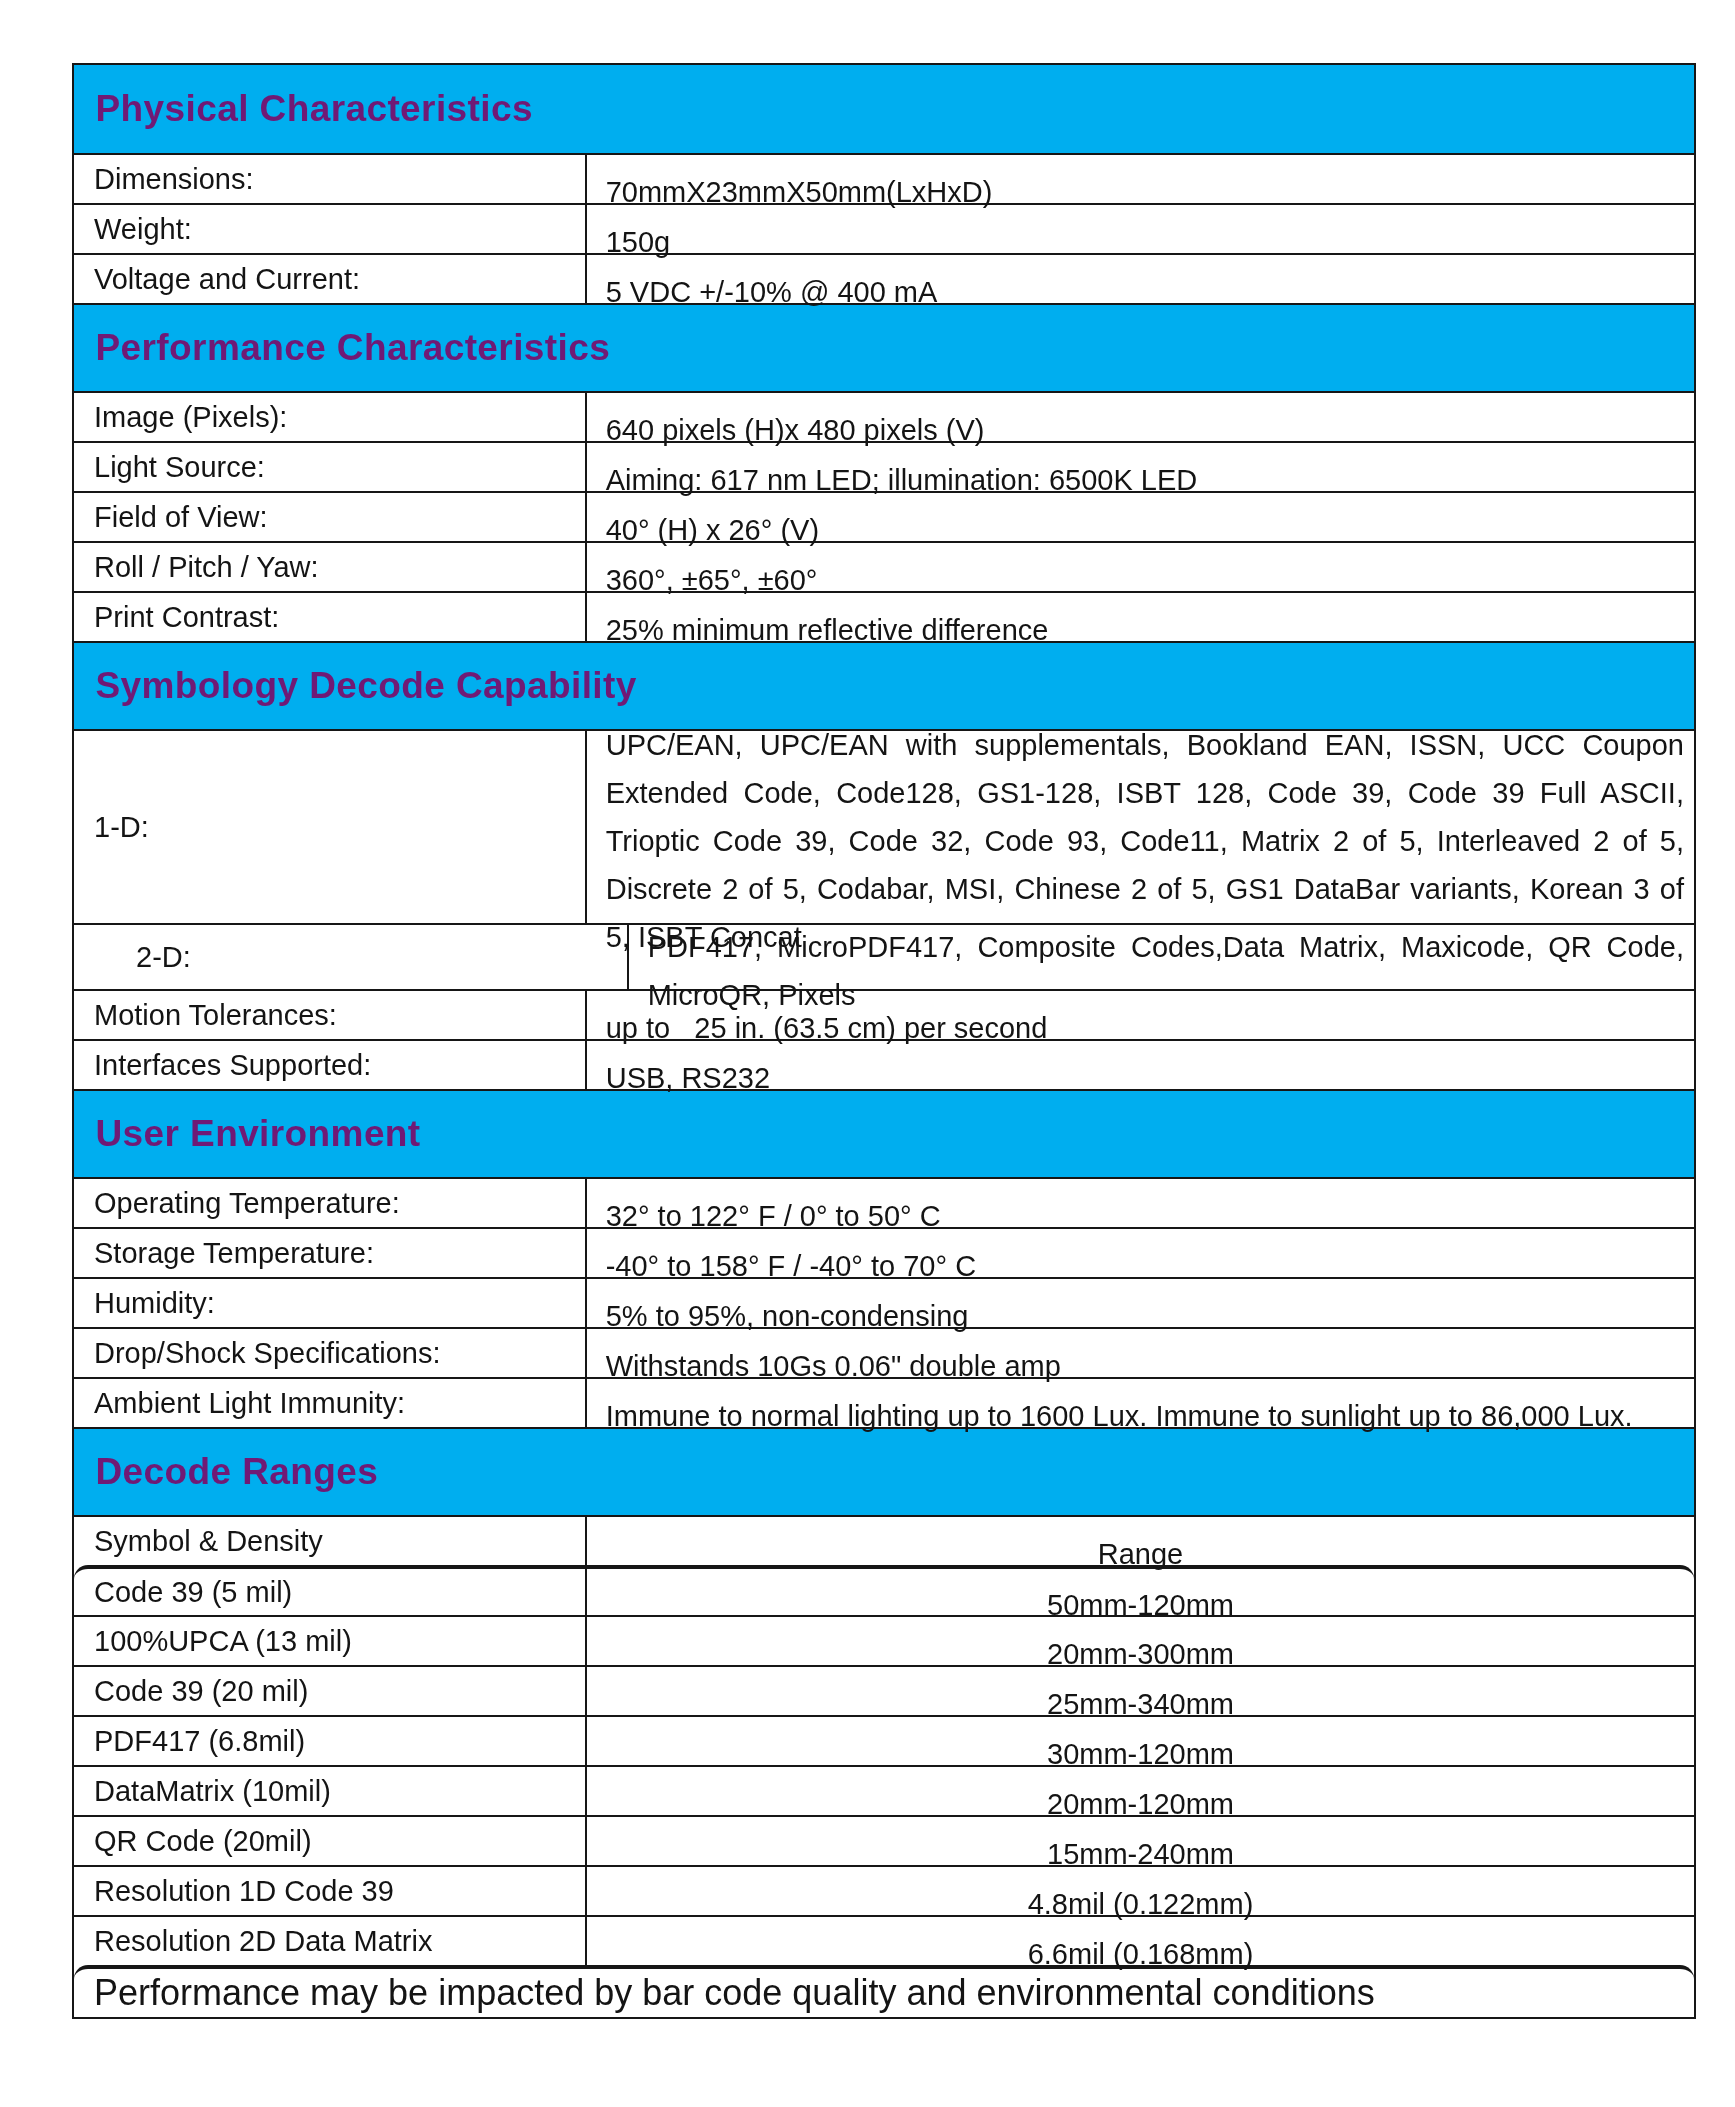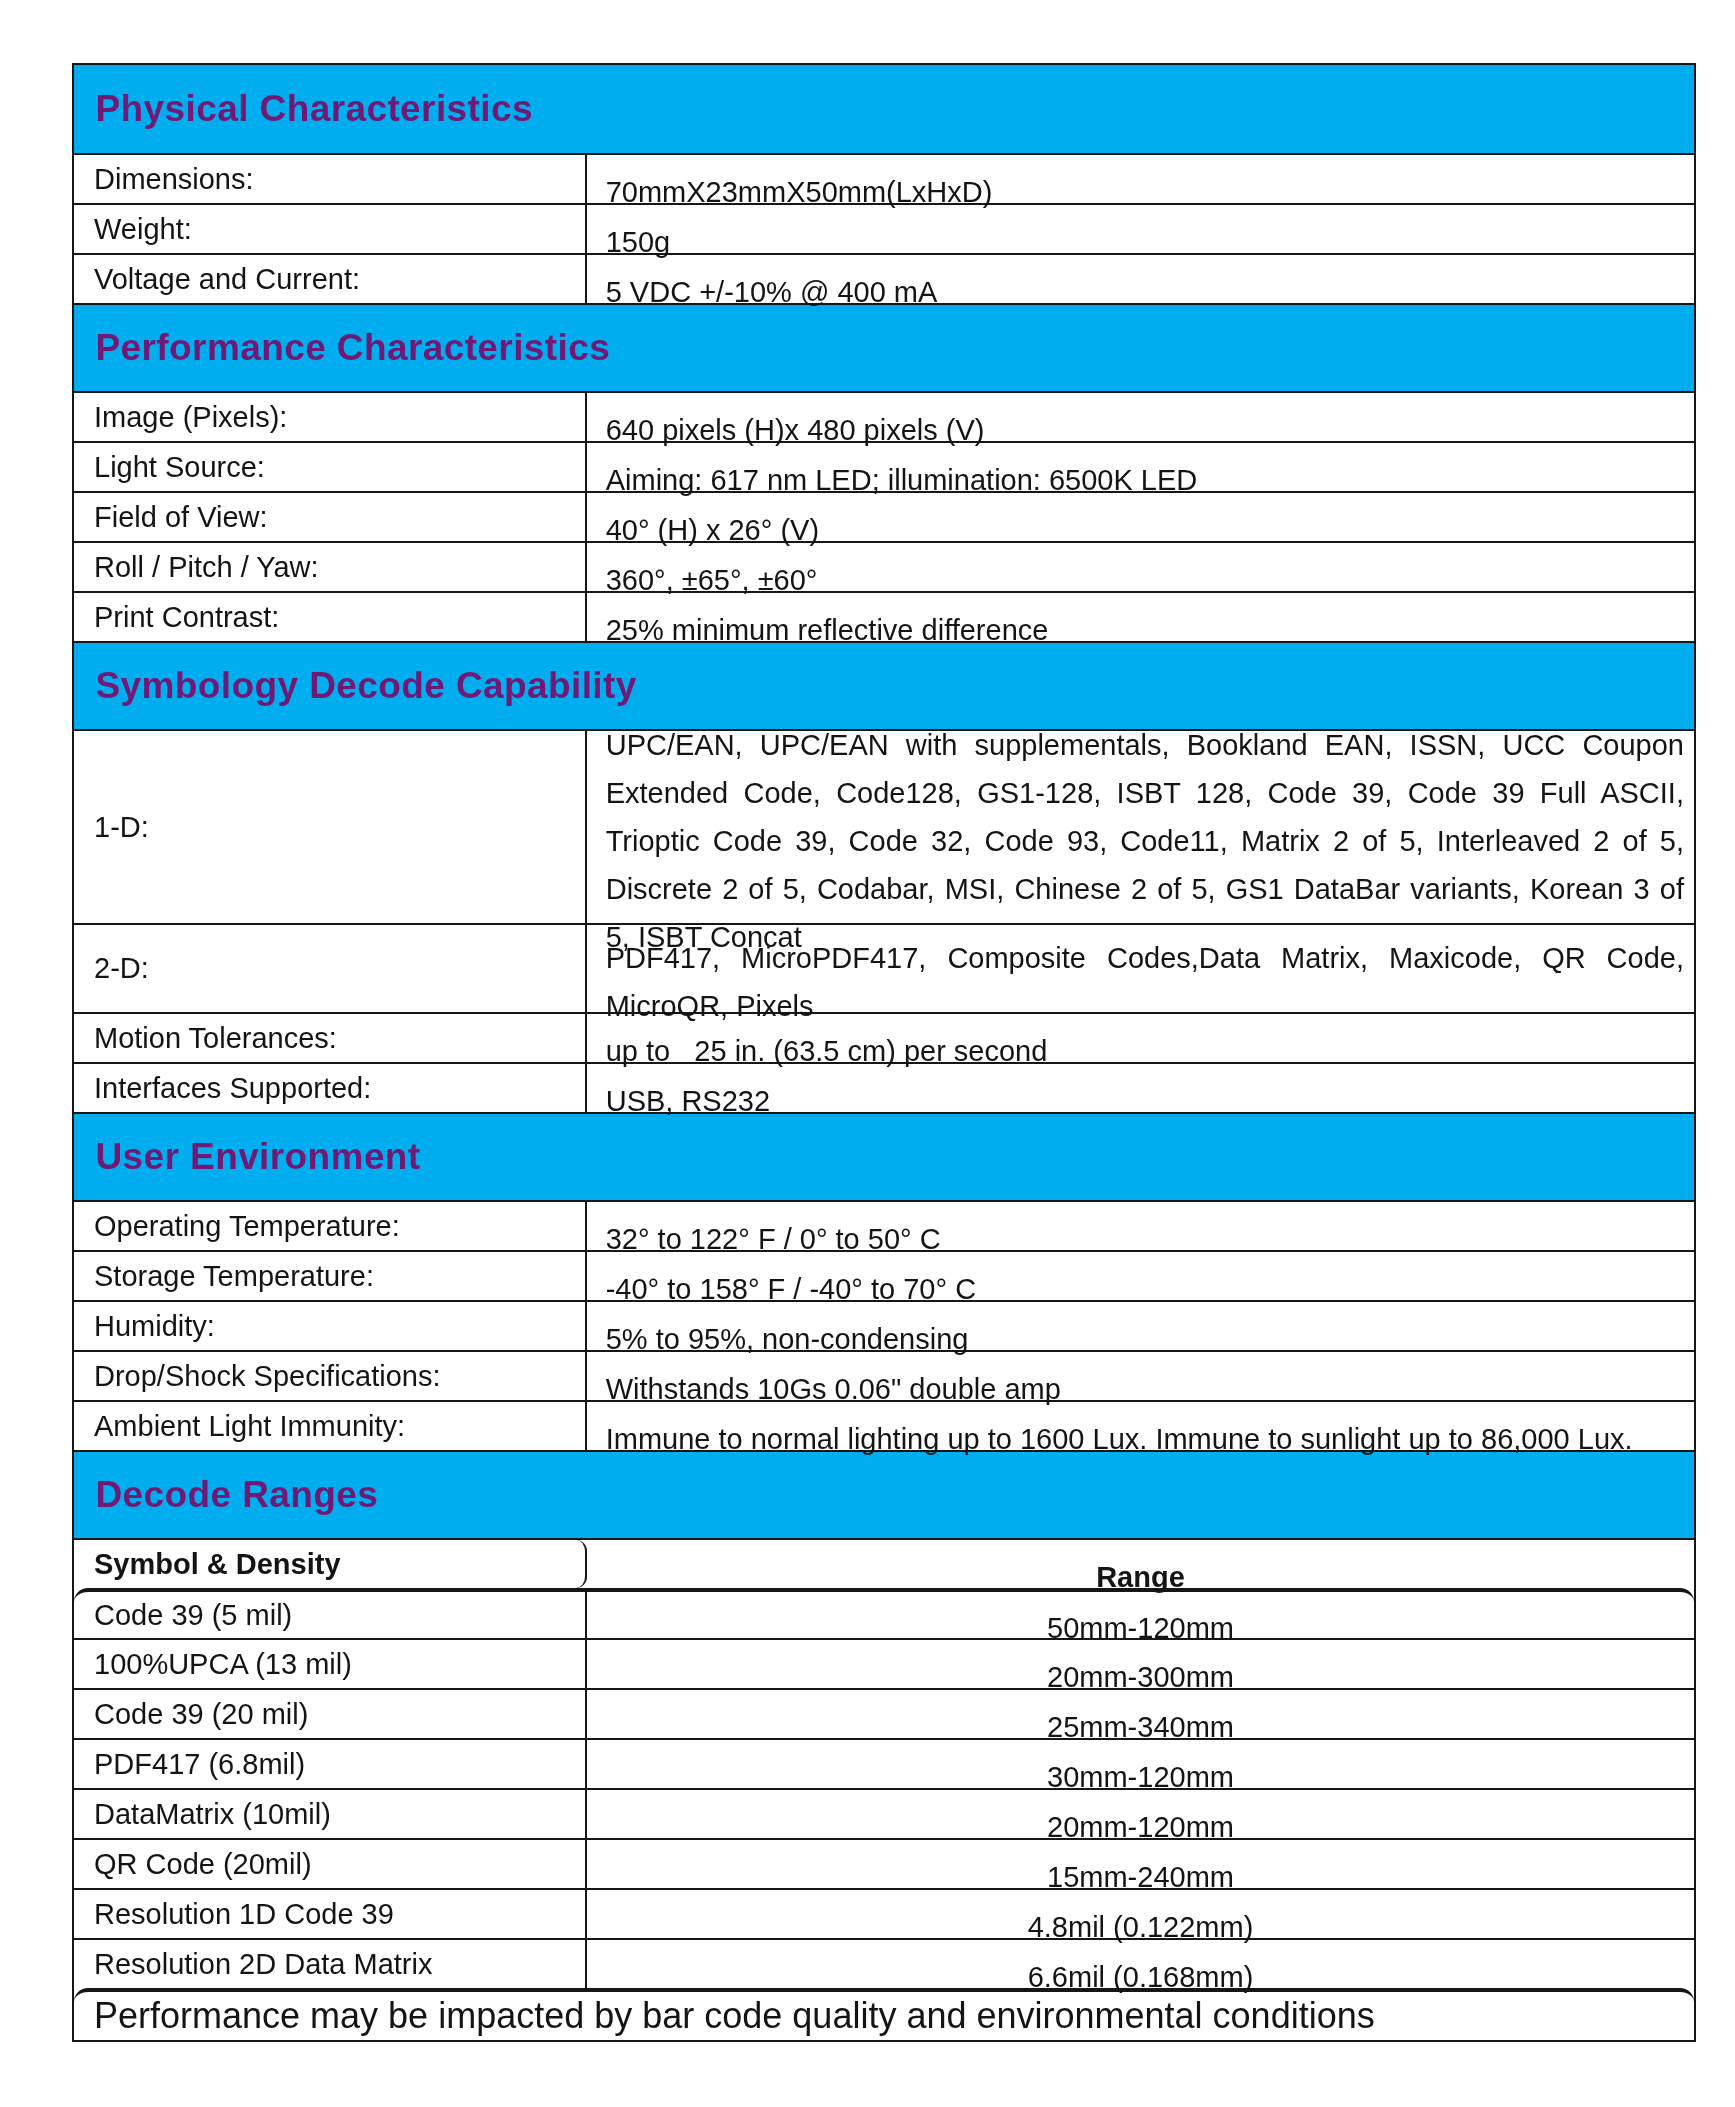--- a/index.html
+++ b/index.html
@@ -48,21 +48,21 @@
     letter-spacing: 0.4px;
   }
   .row {
     display: flex;
     align-items: stretch;
     height: 50px;
     font-size: 29px;
     box-sizing: border-box;
   }
   .row--d1 { height: 194px; }
-  .row--d2 { height: 89px; }
+  .row--d2 { height: 66px; padding-left: 42px; }
   .lbl {
     flex: 0 0 513px;
     box-sizing: border-box;
     border-right: 2.2px solid #161616;
     display: flex;
     align-items: center;
     padding: 0 11.5px 0 20px;
     white-space: pre-wrap;
   }
   .val {
@@ -80,21 +80,21 @@
   }
   .val--justify .txt {
     text-align: justify;
     line-height: 48px;
   }
   .val--center {
     justify-content: center;
     text-align: center;
     padding: 0;
   }
-  .bold { font-weight: bold; border-radius: 11px; }
+  .bold { font-weight: normal; }
   .footer-row {
     height: 52px;
     display: flex;
     align-items: center;
     padding-left: 20px;
     font-size: 36px;
     box-sizing: border-box;
   }
 </style>
 </head>

